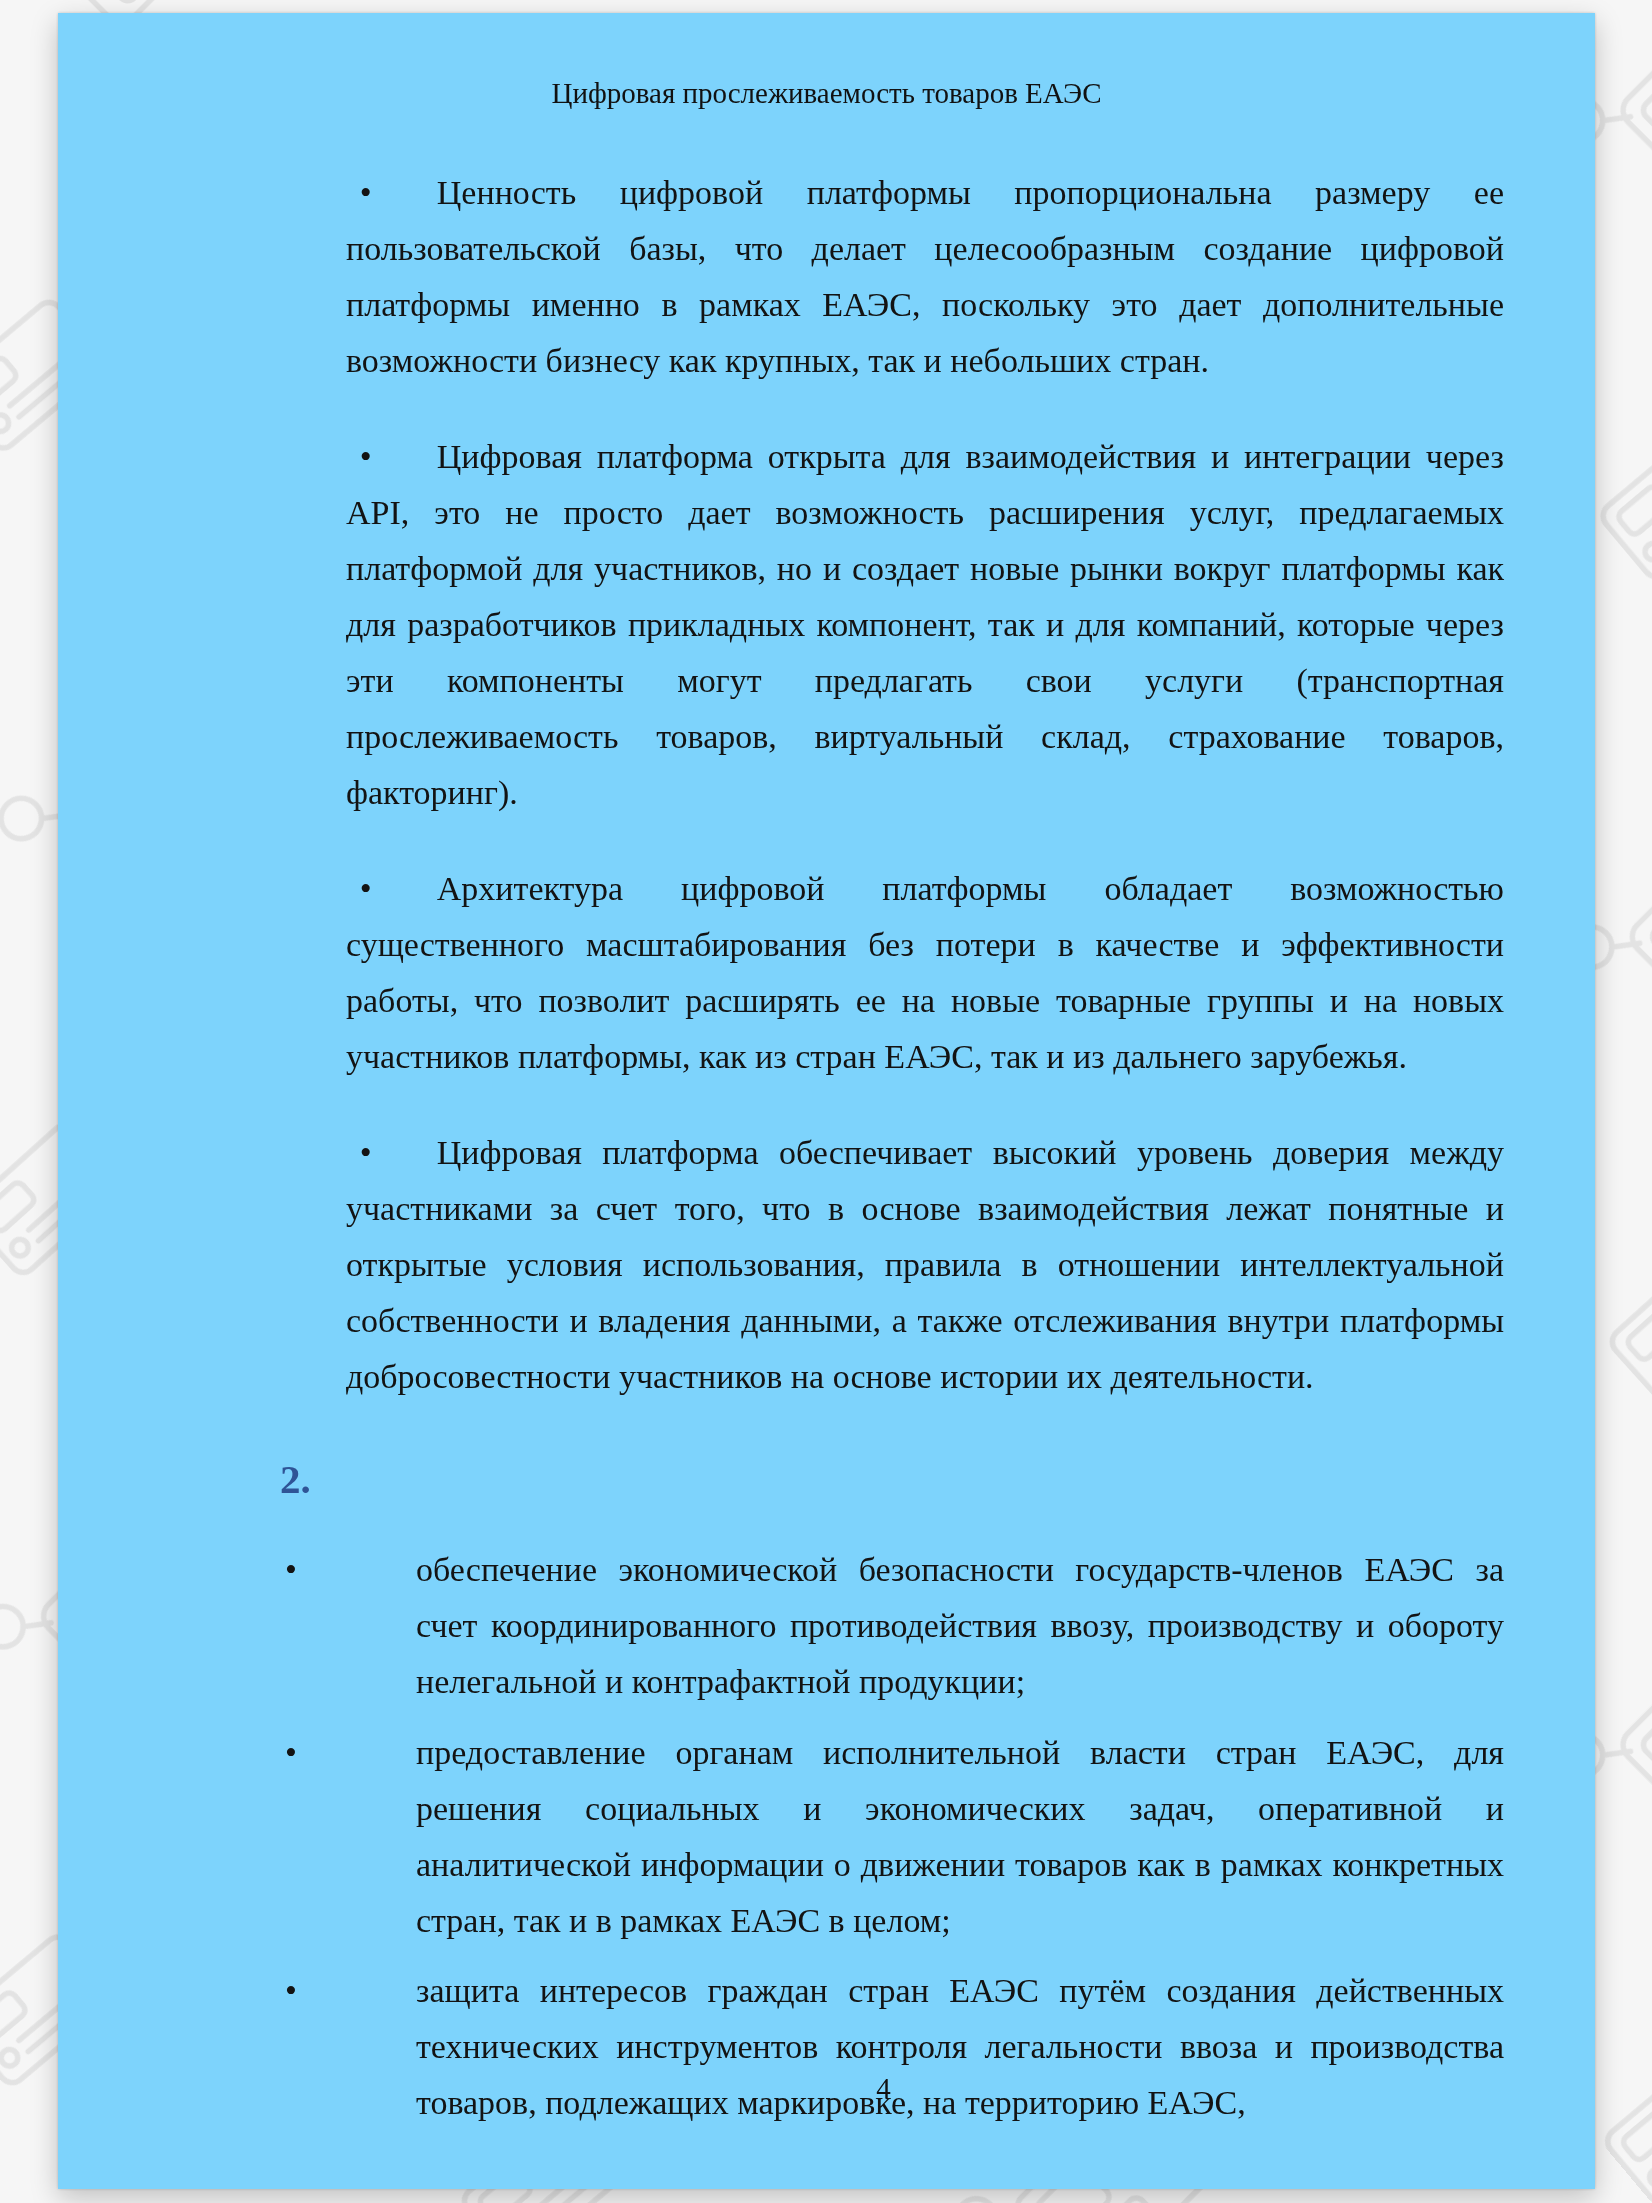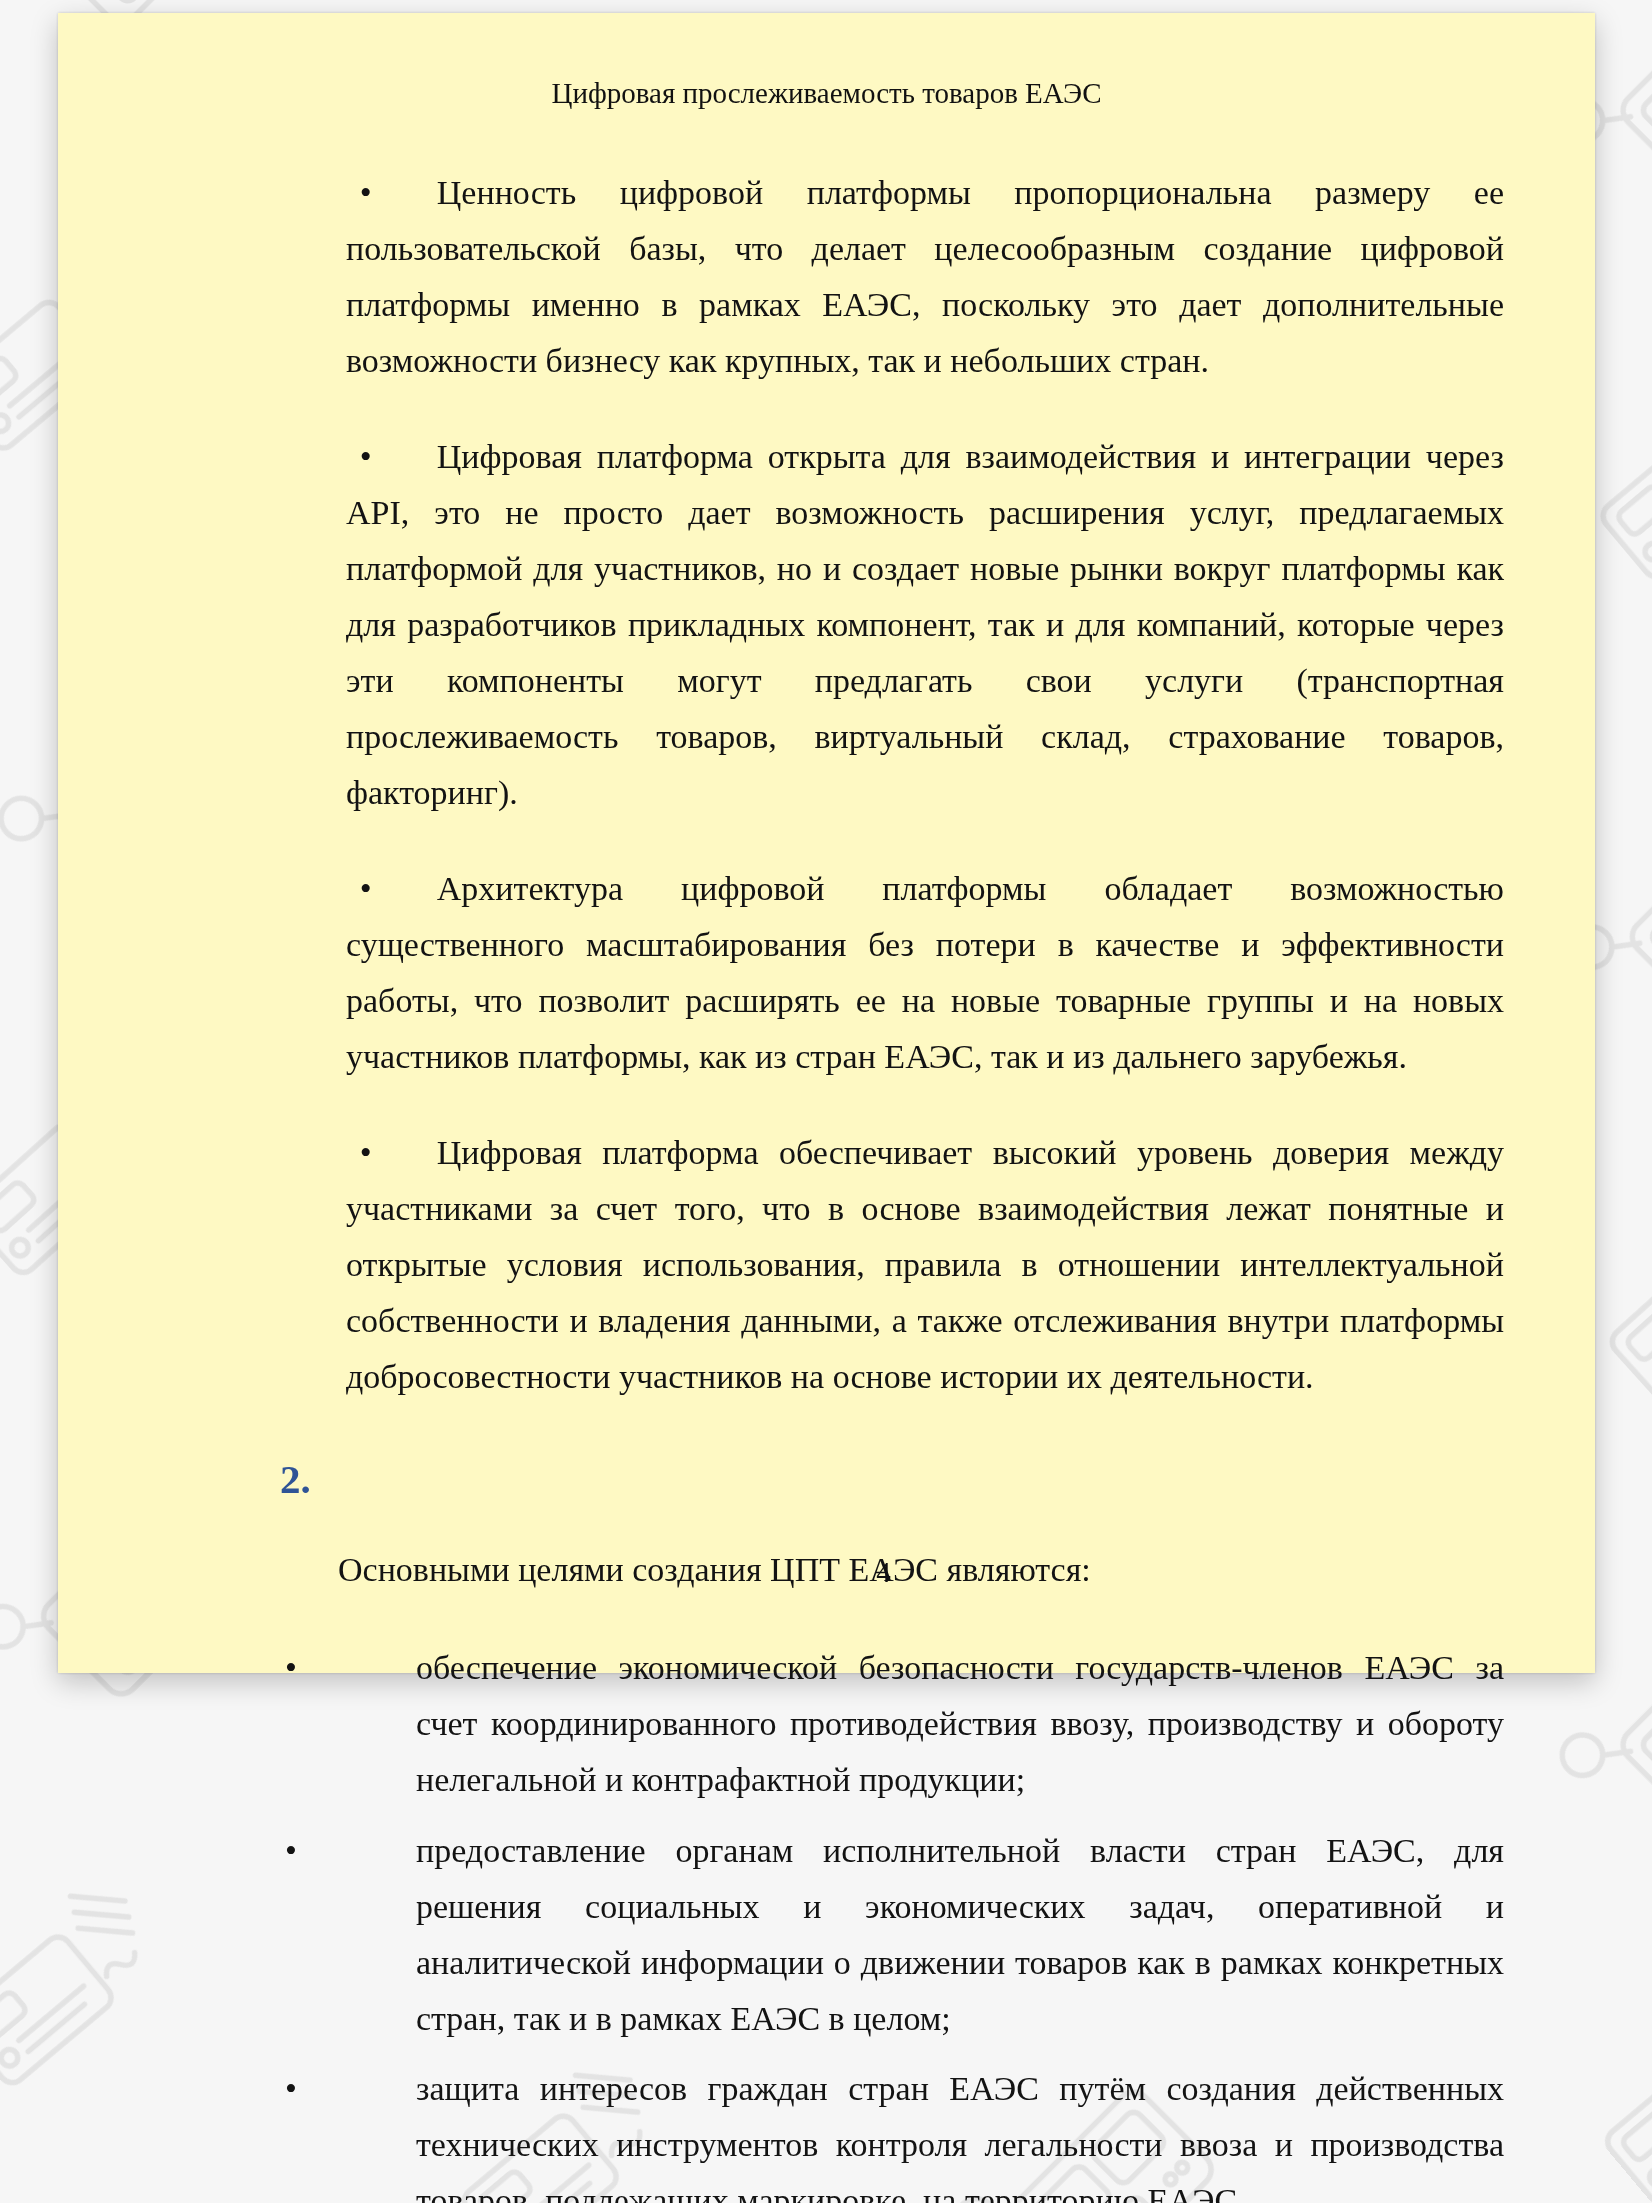--- a/index.html
+++ b/index.html
@@ -9,22 +9,22 @@
     font-family: "Liberation Serif", "DejaVu Serif", serif;
     position: relative;
     overflow: hidden;
   }
   .bg-pattern {
     position: absolute; left: 0; top: 0; width: 1653px; height: 2204px;
     display: block;
   }
   .sheet {
     position: absolute; left: 58px; top: 13px;
-    width: 1537px; height: 1660px;
-    background: #fef9c3;
+    width: 1537px; height: 2176px;
+    background: #7dd3fc;
     box-shadow: 0 9.2px 26px rgba(0,0,0,0.22), 0 0 2.8px rgba(0,0,0,0.18);
     box-sizing: border-box;
   }
   .running-header {
     margin-top: 64px;
     text-align: center;
     font-size: 29px;
     color: #111111;
   }
   .content {
@@ -134,21 +134,20 @@
     <p class="intro-item"><span class="bullet">•</span><span>Цифровая платформа открыта для взаимодействия и интеграции через API, это не просто дает возможность расширения услуг, предлагаемых платформой для участников, но и создает новые рынки вокруг платформы как для разработчиков прикладных компонент, так и для компаний, которые через эти компоненты могут предлагать свои услуги (транспортная прослеживаемость товаров, виртуальный склад, страхование товаров, факторинг).</span></p>
 
     <p class="intro-item"><span class="bullet">•</span><span>Архитектура цифровой платформы обладает возможностью существенного масштабирования без потери в качестве и эффективности работы, что позволит расширять ее на новые товарные группы и на новых участников платформы, как из стран ЕАЭС, так и из дальнего зарубежья.</span></p>
 
     <p class="intro-item"><span class="bullet">•</span><span>Цифровая платформа обеспечивает высокий уровень доверия между участниками за счет того, что в основе взаимодействия лежат понятные и открытые условия использования, правила в отношении интеллектуальной собственности и владения данными, а также отслеживания внутри платформы добросовестности участников на основе истории их деятельности.</span></p>
 
     <h2 class="section-heading">
         <span class="h-number">2.</span>
       </h2>
 
-    <p class="goals-intro">Основными целями создания ЦПТ ЕАЭС являются:</p>
 
     <p class="goal-item"><span class="bullet">•</span><span>обеспечение экономической безопасности государств-членов ЕАЭС за счет координированного противодействия ввозу, производству и обороту нелегальной и контрафактной продукции;</span></p>
 
     <p class="goal-item"><span class="bullet">•</span><span>предоставление органам исполнительной власти стран ЕАЭС, для решения социальных и экономических задач, оперативной и аналитической информации о движении товаров как в рамках конкретных стран, так и в рамках ЕАЭС в целом;</span></p>
 
     <p class="goal-item"><span class="bullet">•</span><span>защита интересов граждан стран ЕАЭС путём создания действенных технических инструментов контроля легальности ввоза и производства товаров, подлежащих маркировке, на территорию ЕАЭС,</span></p>
 
   </div>
 
   <div class="page-number">4</div>

